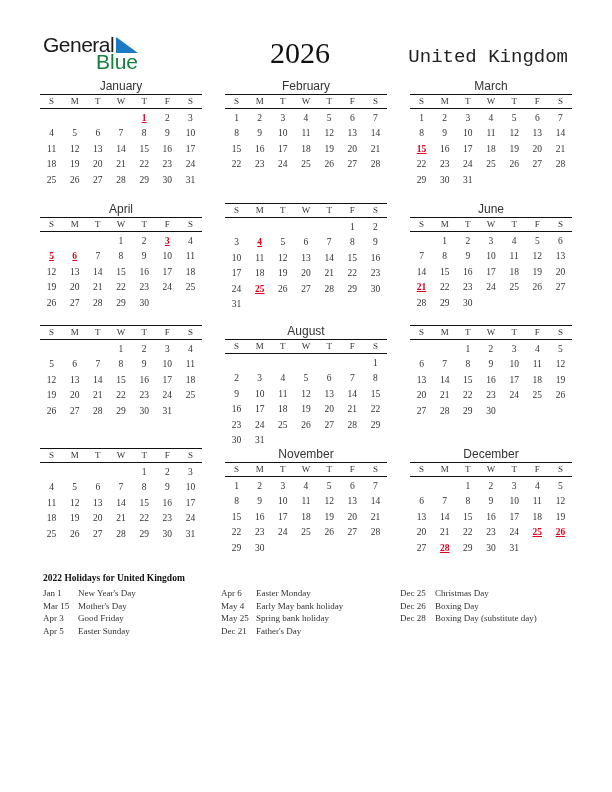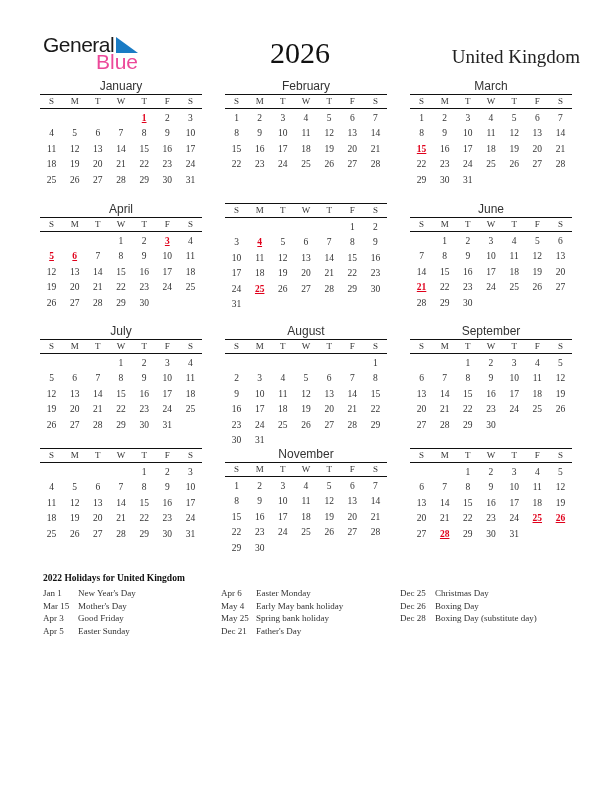--- a/index.html
+++ b/index.html
@@ -1,22 +1,22 @@
 <!DOCTYPE html>
 <html><head>
 <meta charset="utf-8">
 <style>
   html,body{margin:0;padding:0;background:#fff;}
   body{width:612px;height:792px;position:relative;overflow:hidden;font-family:"DejaVu Serif",serif;color:#333;}
   .logo{position:absolute;left:43px;top:33px;width:100px;height:40px;}
   .logo .g{position:absolute;left:0;top:0;font-family:"Liberation Sans",sans-serif;font-size:21px;color:#1a1a1a;letter-spacing:-0.5px;}
-  .logo .b{position:absolute;left:53px;top:17px;font-family:"Liberation Sans",sans-serif;font-size:21px;color:#ec4899;}
+  .logo .b{position:absolute;left:53px;top:17px;font-family:"Liberation Sans",sans-serif;font-size:21px;color:#15803d;}
   .logo .tri{position:absolute;left:73px;top:4px;width:0;height:0;border-left:22px solid transparent;border-bottom:16px solid #1a7bc4;transform:scaleX(-1);}
   .year{position:absolute;left:270px;top:36px;font-size:30px;color:#111;font-family:"Liberation Serif",serif;}
-  .country{position:absolute;right:32px;top:46px;font-size:19px;color:#222;font-family:Liberation Serif, serif;}
+  .country{position:absolute;right:44px;top:46px;font-size:19px;color:#222;font-family:Liberation Mono, monospace;}
   .month{position:absolute;width:162px;}
   .mtitle{text-align:center;font-size:12px;height:14px;line-height:14px;color:#333;font-family:Liberation Sans, sans-serif;}
   .grid{border-top:1.5px solid #111;margin-top:1px;}
   .hdr{display:grid;grid-template-columns:repeat(7,1fr);font-size:9px;height:13px;line-height:13px;text-align:center;border-bottom:1.5px solid #111;font-family:"Liberation Serif",serif;}
   .days{display:grid;grid-template-columns:repeat(7,1fr);font-size:9.5px;text-align:center;margin-top:2px;font-family:"Liberation Serif",serif;}
   .days span{height:15.4px;line-height:15.4px;}
   .days span.hol{color:#e0001b;font-weight:bold;text-decoration:underline;}
   .holidays{position:absolute;left:43px;top:573px;width:540px;font-family:"Liberation Serif",serif;font-size:9px;color:#333;}
   .htitle{font-weight:bold;font-size:9.5px;color:#111;margin-bottom:2px;}
   .hcol{position:absolute;top:14px;}
@@ -318,21 +318,20 @@
           <span class="">25</span>
           <span class="">26</span>
           <span class="">27</span>
           <span class="">28</span>
           <span class="">29</span>
           <span class="">30</span>
         </div>
       </div>
     </div>
     <div class="month" style="left: 40px; top: 324px;">
-      <div class="mtitle">July</div>
       <div class="grid">
         <div class="hdr">
           <span>S</span>
           <span>M</span>
           <span>T</span>
           <span>W</span>
           <span>T</span>
           <span>F</span>
           <span>S</span>
         </div>
@@ -421,21 +420,20 @@
           <span class="">26</span>
           <span class="">27</span>
           <span class="">28</span>
           <span class="">29</span>
           <span class="">30</span>
           <span class="">31</span>
         </div>
       </div>
     </div>
     <div class="month" style="left: 410px; top: 324px;">
-      <div class="mtitle">September</div>
       <div class="grid">
         <div class="hdr">
           <span>S</span>
           <span>M</span>
           <span>T</span>
           <span>W</span>
           <span>T</span>
           <span>F</span>
           <span>S</span>
         </div>
@@ -565,20 +563,21 @@
           <span class="">25</span>
           <span class="">26</span>
           <span class="">27</span>
           <span class="">28</span>
           <span class="">29</span>
           <span class="">30</span>
         </div>
       </div>
     </div>
     <div class="month" style="left: 410px; top: 447px;">
+      <div class="mtitle">December</div>
       <div class="grid">
         <div class="hdr">
           <span>S</span>
           <span>M</span>
           <span>T</span>
           <span>W</span>
           <span>T</span>
           <span>F</span>
           <span>S</span>
         </div>

